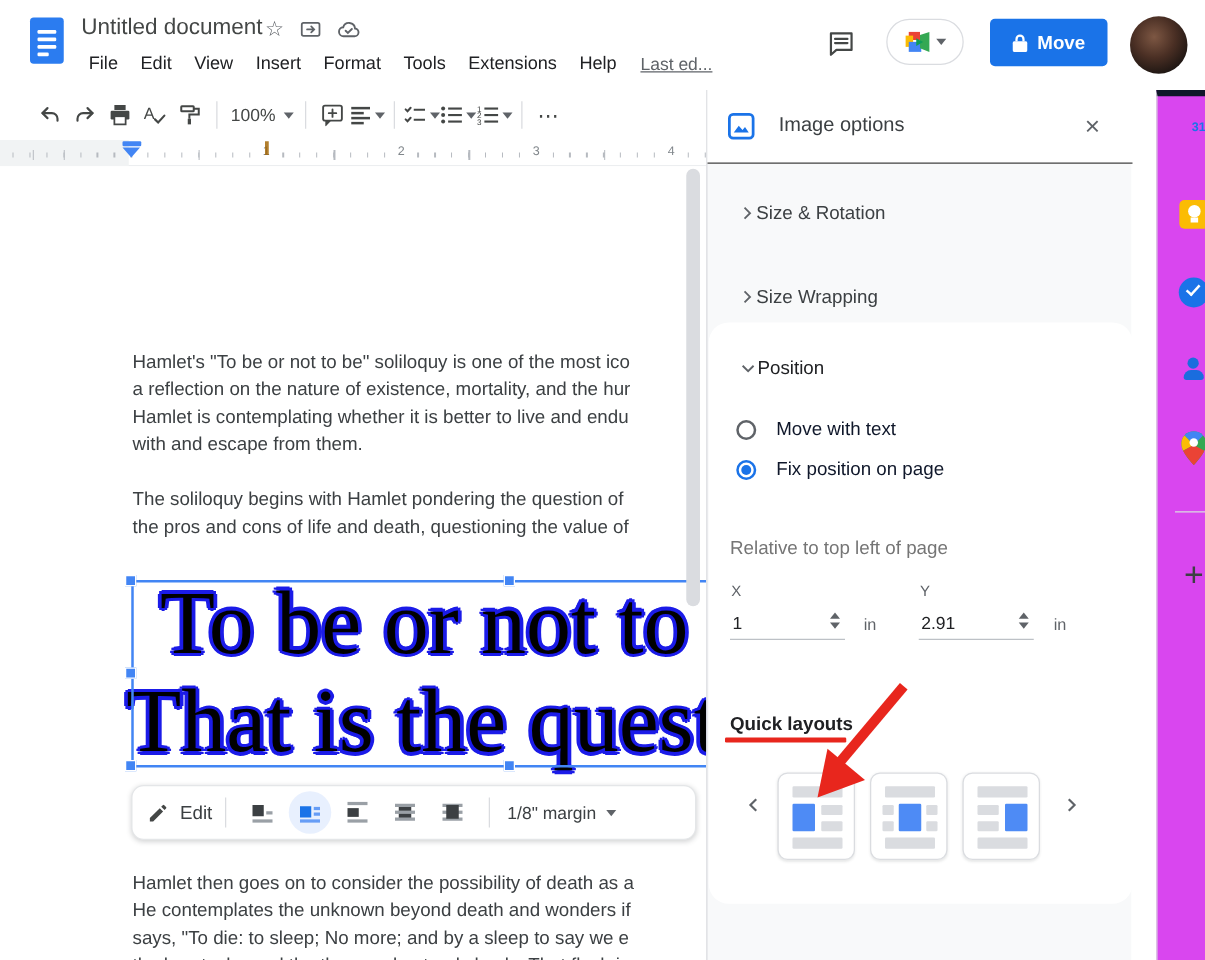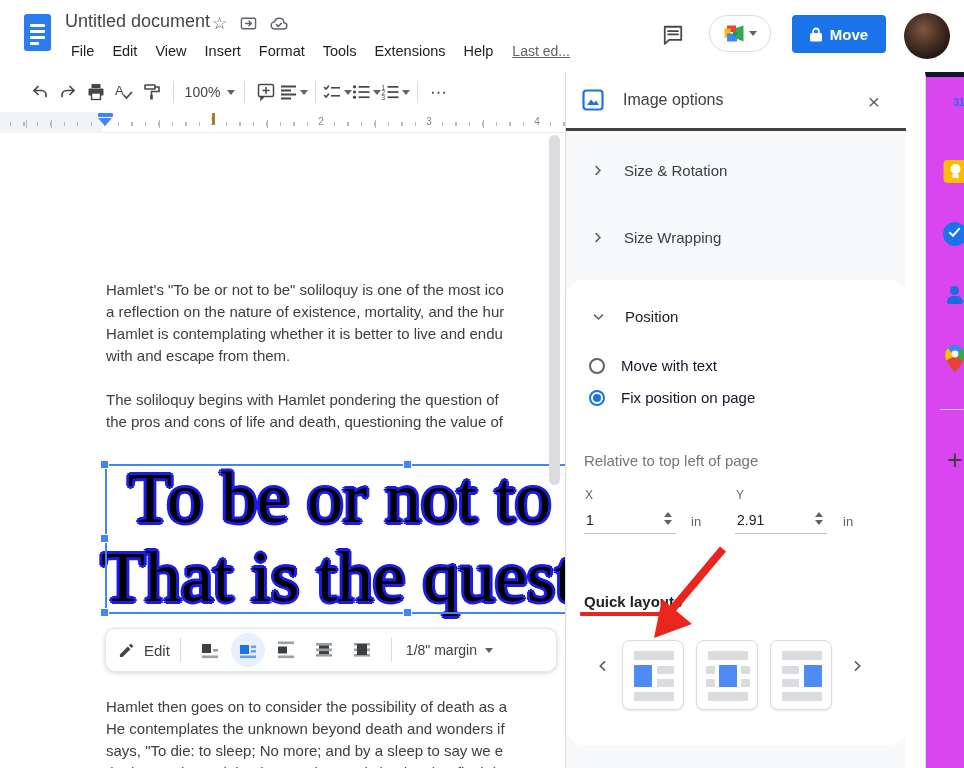--- a/index.html
+++ b/index.html
@@ -70,29 +70,29 @@
     border:1px solid #e4e6e8; border-radius:10px; box-shadow:0 1px 4px rgba(60,64,67,.22);
     display:flex; align-items:center; padding:0 12px; }
   .img-toolbar .sep { width:1px; height:24px; background:#dadce0; margin:0 10px; }
   .wrapbtn { width:38px; height:34px; display:flex; align-items:center; justify-content:center; border-radius:50%; }
   .wrapbtn.sel { background:#e8f0fe; width:34px; height:34px; margin:0 2px; }
   .edit-label { font-size:15px; color:#3c4043; margin-left:9px; }
   .margin-label { font-size:14px; color:#3c4043; margin:0 8px 0 4px; }
 
   
   .panel { position:absolute; left:565px; top:72px; width:340px; height:696px; background:#f8f9fa; border-left:1px solid #dadce0; }
-  .panel-header { position:absolute; left:0; top:0; width:340px; height:59px; background:#fff; border-bottom:3px solid #404040;
+  .panel-header { position:absolute; left:0; top:0; width:340px; height:59px; background:#fff; border-bottom:1px solid #404040;
     display:flex; align-items:center; }
   .panel-title { font-size:16px; color:#3c4043; margin-left:18px; }
   .panel-close { position:absolute; right:18px; top:15px; width:28px; height:28px; display:flex; align-items:center; justify-content:center;
     color:#5f6368; font-size:21px; line-height:1; }
   .sect-row { position:absolute; left:0; width:340px; height:40px; display:flex; align-items:center; }
   .sect-chev { margin-left:24px; color:#5f6368; display:flex; }
-  .sect-label { font-size:15px; color:#3c4043; margin-left:19px; }
-  .pos-card { position:absolute; left:1px; top:208px; width:339px; height:465px; background:#fff; border-radius:16px; }
+  .sect-label { font-size:15px; color:#3c4043; }
+  .pos-card { position:absolute; left:1px; top:186px; width:339px; height:465px; background:#fff; border-radius:16px; }
   .radio { width:16px; height:16px; border:2px solid #5f6368; border-radius:50%; }
   .radio.sel { border-color:#1a73e8; display:flex; align-items:center; justify-content:center; }
   .radio.sel i { width:8px; height:8px; background:#1a73e8; border-radius:50%; }
   .radio-row { position:absolute; left:22px; display:flex; align-items:center; gap:16px; }
   .radio-label { font-size:15px; color:#0f172a; }
   .rel-label { position:absolute; left:17px; font-size:15px; color:#757575; }
   .fld-label { position:absolute; font-size:12px; color:#5f6368; }
   .fld { position:absolute; width:92px; border-bottom:1px solid #bdc1c6; height:26px; font-size:14px; color:#202124; }
   .fld .val { position:absolute; left:2px; top:4px; }
   .stepper { position:absolute; right:4px; top:4px; display:flex; flex-direction:column; gap:3px; }

